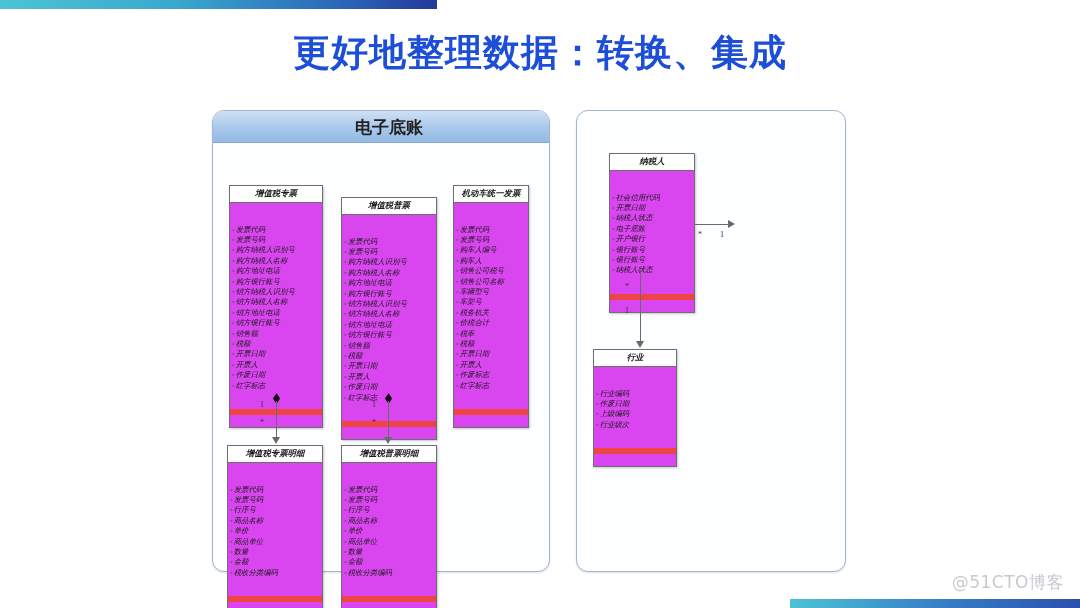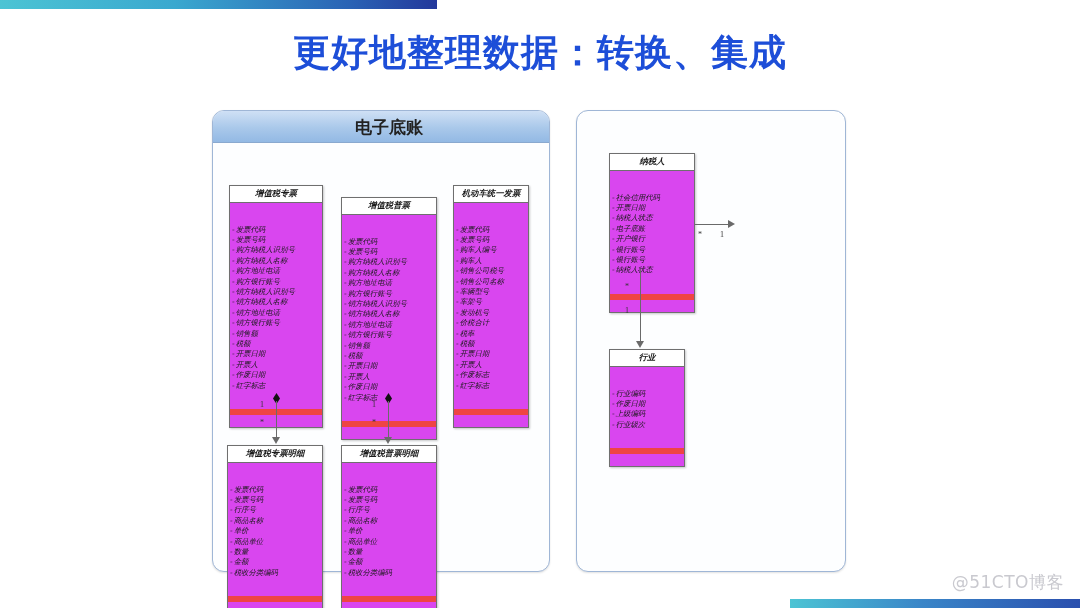--- a/index.html
+++ b/index.html
@@ -74,21 +74,21 @@
   
   #ent-vat-special  { left: 16px;  top: 42px;  width: 94px; }
   #ent-vat-normal   { left: 128px; top: 54px;  width: 96px; }
   #ent-vehicle      { left: 240px; top: 42px;  width: 76px; }
   #ent-vat-sp-det   { left: 14px;  top: 302px; width: 96px; }
   #ent-vat-no-det   { left: 128px; top: 302px; width: 96px; }
 
   
   #ent-taxpayer  { left: 32px;  top: 42px;  width: 86px; }
   #ent-tax-org   { left: 158px; top: 68px;  width: 86px; }
-  #ent-industry  { left: 32px;  top: 238px; width: 76px; }
+  #ent-industry  { left: 16px;  top: 238px; width: 84px; }
 
   
   .conn { position: absolute; }
   .vline { position: absolute; width: 1px; background: #6a6a6a; }
   .hline { position: absolute; height: 1px; background: #6a6a6a; }
   .mult {
     position: absolute; font-size: 8px; color: #333;
     font-family: "Liberation Serif", serif; line-height: 1;
   }
   .diamond {
@@ -175,21 +175,21 @@
         <div class="entity-title">机动车统一发票</div>
         <ul class="entity-fields">
             <li>发票代码</li>
             <li>发票号码</li>
             <li>购车人编号</li>
             <li>购车人</li>
             <li>销售公司税号</li>
             <li>销售公司名称</li>
             <li>车辆型号</li>
             <li>车架号</li>
-            <li>发动机号</li>
+            <li>税务机关</li>
             <li>价税合计</li>
             <li>税率</li>
             <li>税额</li>
             <li>开票日期</li>
             <li>开票人</li>
             <li>作废标志</li>
             <li>红字标志</li>
           </ul>
         <div class="entity-ops"></div>
       </div>

